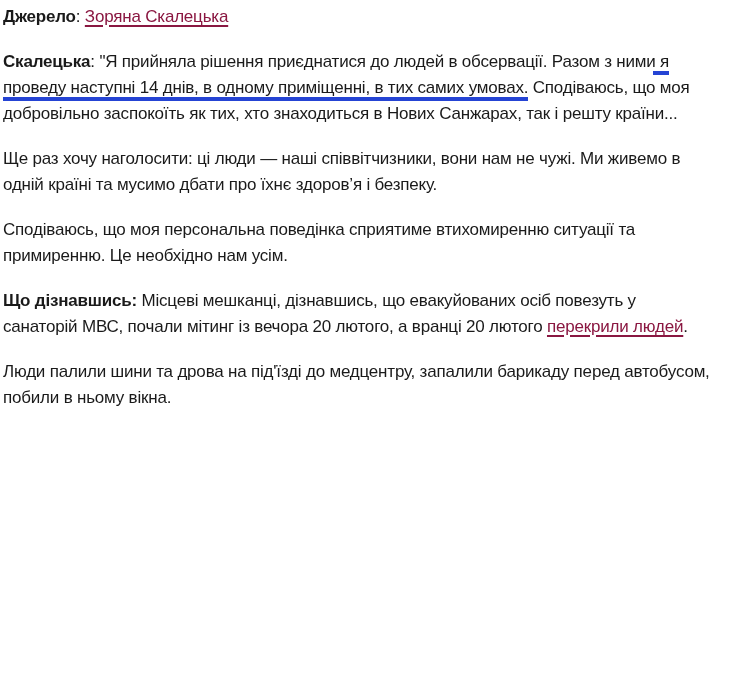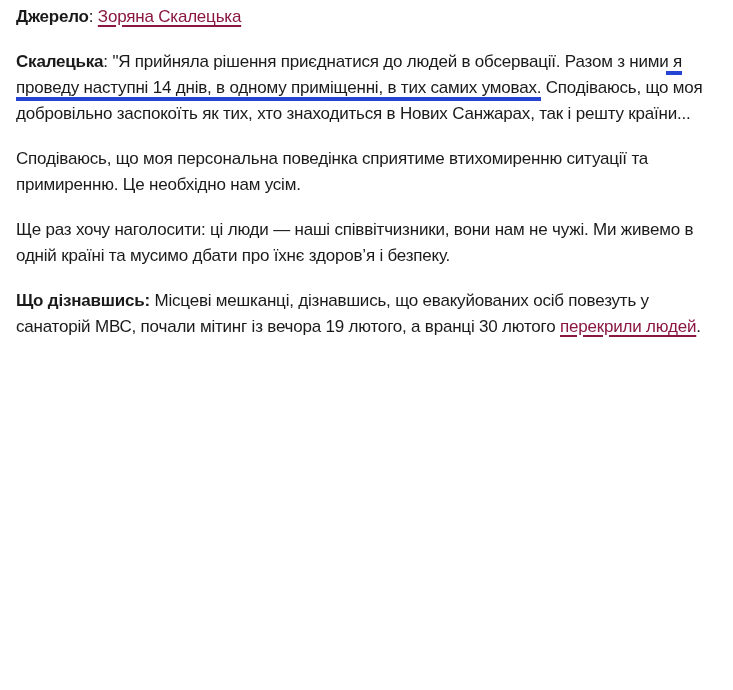--- a/index.html
+++ b/index.html
@@ -3,21 +3,21 @@
 <meta charset="utf-8">
 <style>
   html, body { margin: 0; padding: 0; background: #ffffff; }
   .page {
     position: relative;
     width: 733px;
     height: 542px;
     overflow: hidden;
     background: #ffffff;
     box-sizing: border-box;
-    padding: 4px 20px 0 16px;
+    padding: 4px 20px 0 3px;
     font-family: "Liberation Sans", sans-serif;
     font-size: 17px;
     line-height: 26px;
     letter-spacing: -0.2px;
     color: #1a1a1a;
   }
   p { margin: 0 0 19px 0; }
   b.lbl { font-weight: 700; color: #1a1a1a; }
   a.lnk {
     color: #8a1741;
@@ -39,28 +39,31 @@
 
   <p>
     <b class="lbl">Джерело</b><span>: </span><a class="lnk">Зоряна Скалецька</a>
   </p>
 
   <p>
     <b class="lbl">Скалецька</b><span>: </span><span>"Я прийняла рішення приєднатися до людей в обсервації. Разом з ними </span><span class="annotated">я проведу наступні 14 днів, в одному приміщенні, в тих самих умовах.</span><span> Сподіваюсь, що моя добровільно заспокоїть як тих, хто знаходиться в Нових Санжарах, так і решту країни...</span>
   </p>
 
   <p>
-    <span>Сподіваюсь, що моя персональна поведінка сприятиме втихомиренню ситуації та примиренню. Це необхідно нам усім.</span>
+    <span>Ще раз хочу наголосити: ці люди — наші співвітчизники, вони нам не чужі. Ми живемо в одній країні та мусимо дбати про їхнє здоров’я і безпеку.</span>
   </p>
 
   <p>
-    <span>Ще раз хочу наголосити: ці люди — наші співвітчизники, вони нам не чужі. Ми живемо в одній країні та мусимо дбати про їхнє здоров’я і безпеку.</span>
+    <span>Сподіваюсь, що моя персональна поведінка сприятиме втихомиренню ситуації та примиренню. Це необхідно нам усім.</span>
   </p>
 
 
   <p>
-    <b class="lbl">Що дізнавшись:</b><span> </span><span>Місцеві мешканці, дізнавшись, що евакуйованих осіб повезуть у санаторій МВС, почали мітинг із вечора 19 лютого, а вранці 30 лютого </span><a class="lnk">перекрили людей</a><span>.</span>
+    <b class="lbl">Що дізнавшись:</b><span> </span><span>Місцеві мешканці, дізнавшись, що евакуйованих осіб повезуть у санаторій МВС, почали мітинг із вечора 20 лютого, а вранці 20 лютого </span><a class="lnk">перекрили людей</a><span>.</span>
   </p>
 
 
+  <p>
+    <span>Люди палили шини та дрова на під'їзді до медцентру, запалили барикаду перед автобусом, побили в ньому вікна.</span>
+  </p>
 
 
 </div>
 
 </body></html>

